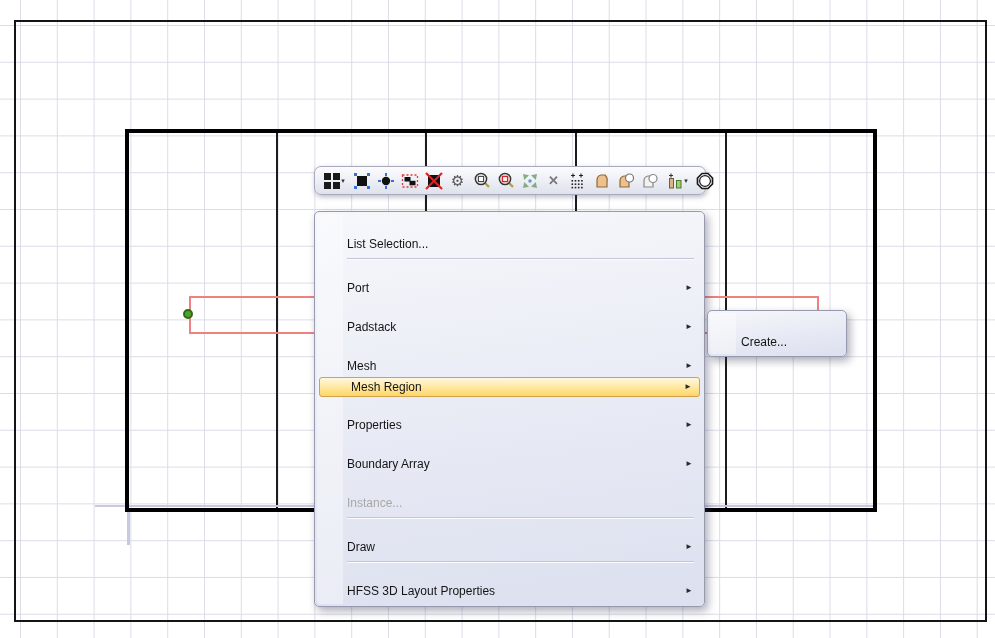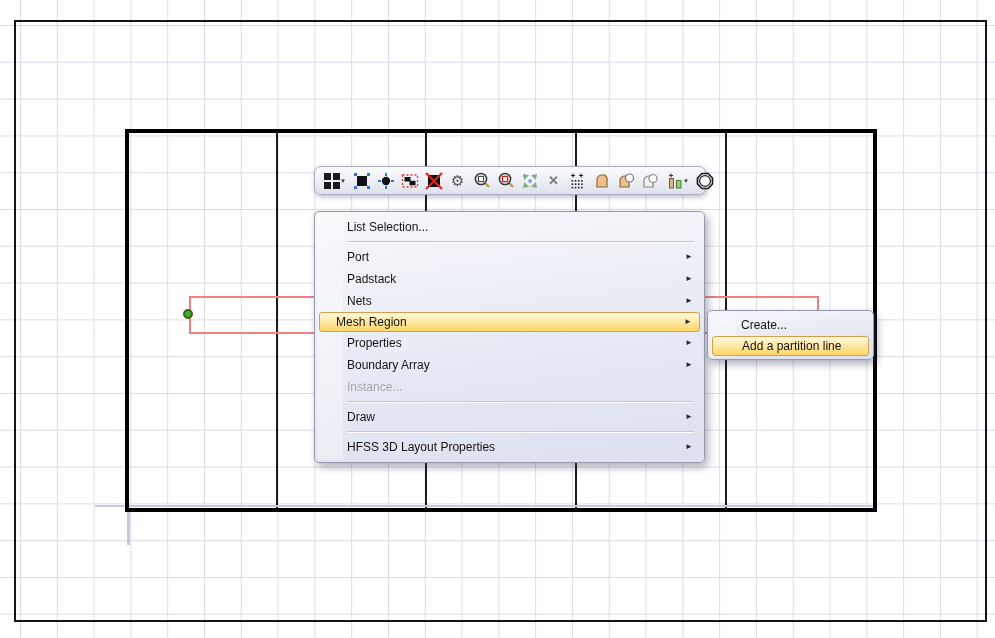--- a/index.html
+++ b/index.html
@@ -25,27 +25,27 @@
   .tb-btn{width:23px;height:22px;display:flex;align-items:center;justify-content:center;border-radius:3px;flex:0 0 auto;}
   .tb-btn .glyph{font-size:15px;line-height:1;color:#555;}
   .tb-btn .xglyph{font-size:13px;font-weight:bold;color:#7a7a7a;}
   .caret{font-size:7px;color:#333;margin-left:0px;}
   .tb-wide{width:30px;}
   
   .menu,.submenu{position:absolute;box-sizing:border-box;border:1px solid #979aae;border-radius:5px;
     background:linear-gradient(173deg,#f6f7fb,#e7eaf4 55%,#dce0ef);box-shadow:3px 4px 9px rgba(50,50,80,.4);
     font-size:12px;color:#141414;}
   .menu{left:314px;top:211px;width:391px;padding:4px 2px;z-index:30;}
-  .submenu{left:707px;top:310px;width:167px;padding:3px 2px;z-index:31;}
+  .submenu{left:707px;top:310px;width:140px;padding:3px 2px;z-index:31;}
   .menu::before,.submenu::before{content:"";position:absolute;left:2px;top:2px;bottom:2px;width:26px;
     background:rgba(255,255,255,.38);border-radius:4px 0 0 4px;pointer-events:none;}
-  .mi{position:relative;height:22px;line-height:22px;padding-left:30px;white-space:nowrap;}
+  .mi{position:relative;height:22px;line-height:22px;padding-left:30px;white-space:nowrap;margin-top:17px;}
   .mi .arr{position:absolute;right:9px;top:0;font-size:8px;color:#2a2a2a;}
   .mi.disabled{color:#a8a8a8;}
-  .mi.hl{height:20px;line-height:18px;margin:0 2px;padding-left:16px;border:1px solid #d0a24c;border-radius:3px;box-sizing:border-box;
+  .mi.hl{height:20px;line-height:18px;margin:0 2px;padding-left:31px;border:1px solid #d0a24c;border-radius:3px;box-sizing:border-box;
     background:linear-gradient(#fff8e0,#ffeaa9 45%,#ffd666);}
   .mi.hl .arr{right:7px;line-height:18px;}
   .msep{height:1px;background:#c3c6d6;border-bottom:1px solid #fbfbfd;margin:3px 8px 3px 30px;}
   .submenu .mi{padding-left:31px;}
   .submenu .mi.hl{padding-left:29px;}
   svg{display:block}
 </style>
 </head>
 <body>
 
@@ -192,21 +192,21 @@
     <div class="msep"></div>
     <div class="mi">
       <span>Port</span>
       <span class="arr">►</span>
     </div>
     <div class="mi">
       <span>Padstack</span>
       <span class="arr">►</span>
     </div>
     <div class="mi">
-      <span>Nets</span>
+      <span>Mesh</span>
       <span class="arr">►</span>
     </div>
     <div class="mi hl">
       <span>Mesh Region</span>
       <span class="arr">►</span>
     </div>
     <div class="mi">
       <span>Properties</span>
       <span class="arr">►</span>
     </div>
@@ -226,18 +226,15 @@
     <div class="mi">
       <span>HFSS 3D Layout Properties</span>
       <span class="arr">►</span>
     </div>
   </div>
 
   <div class="submenu">
     <div class="mi">
       <span>Create...</span>
     </div>
-    <div class="mi hl">
-      <span>Add a partition line</span>
-    </div>
   </div>
 
 </div>
 
 </body></html>

